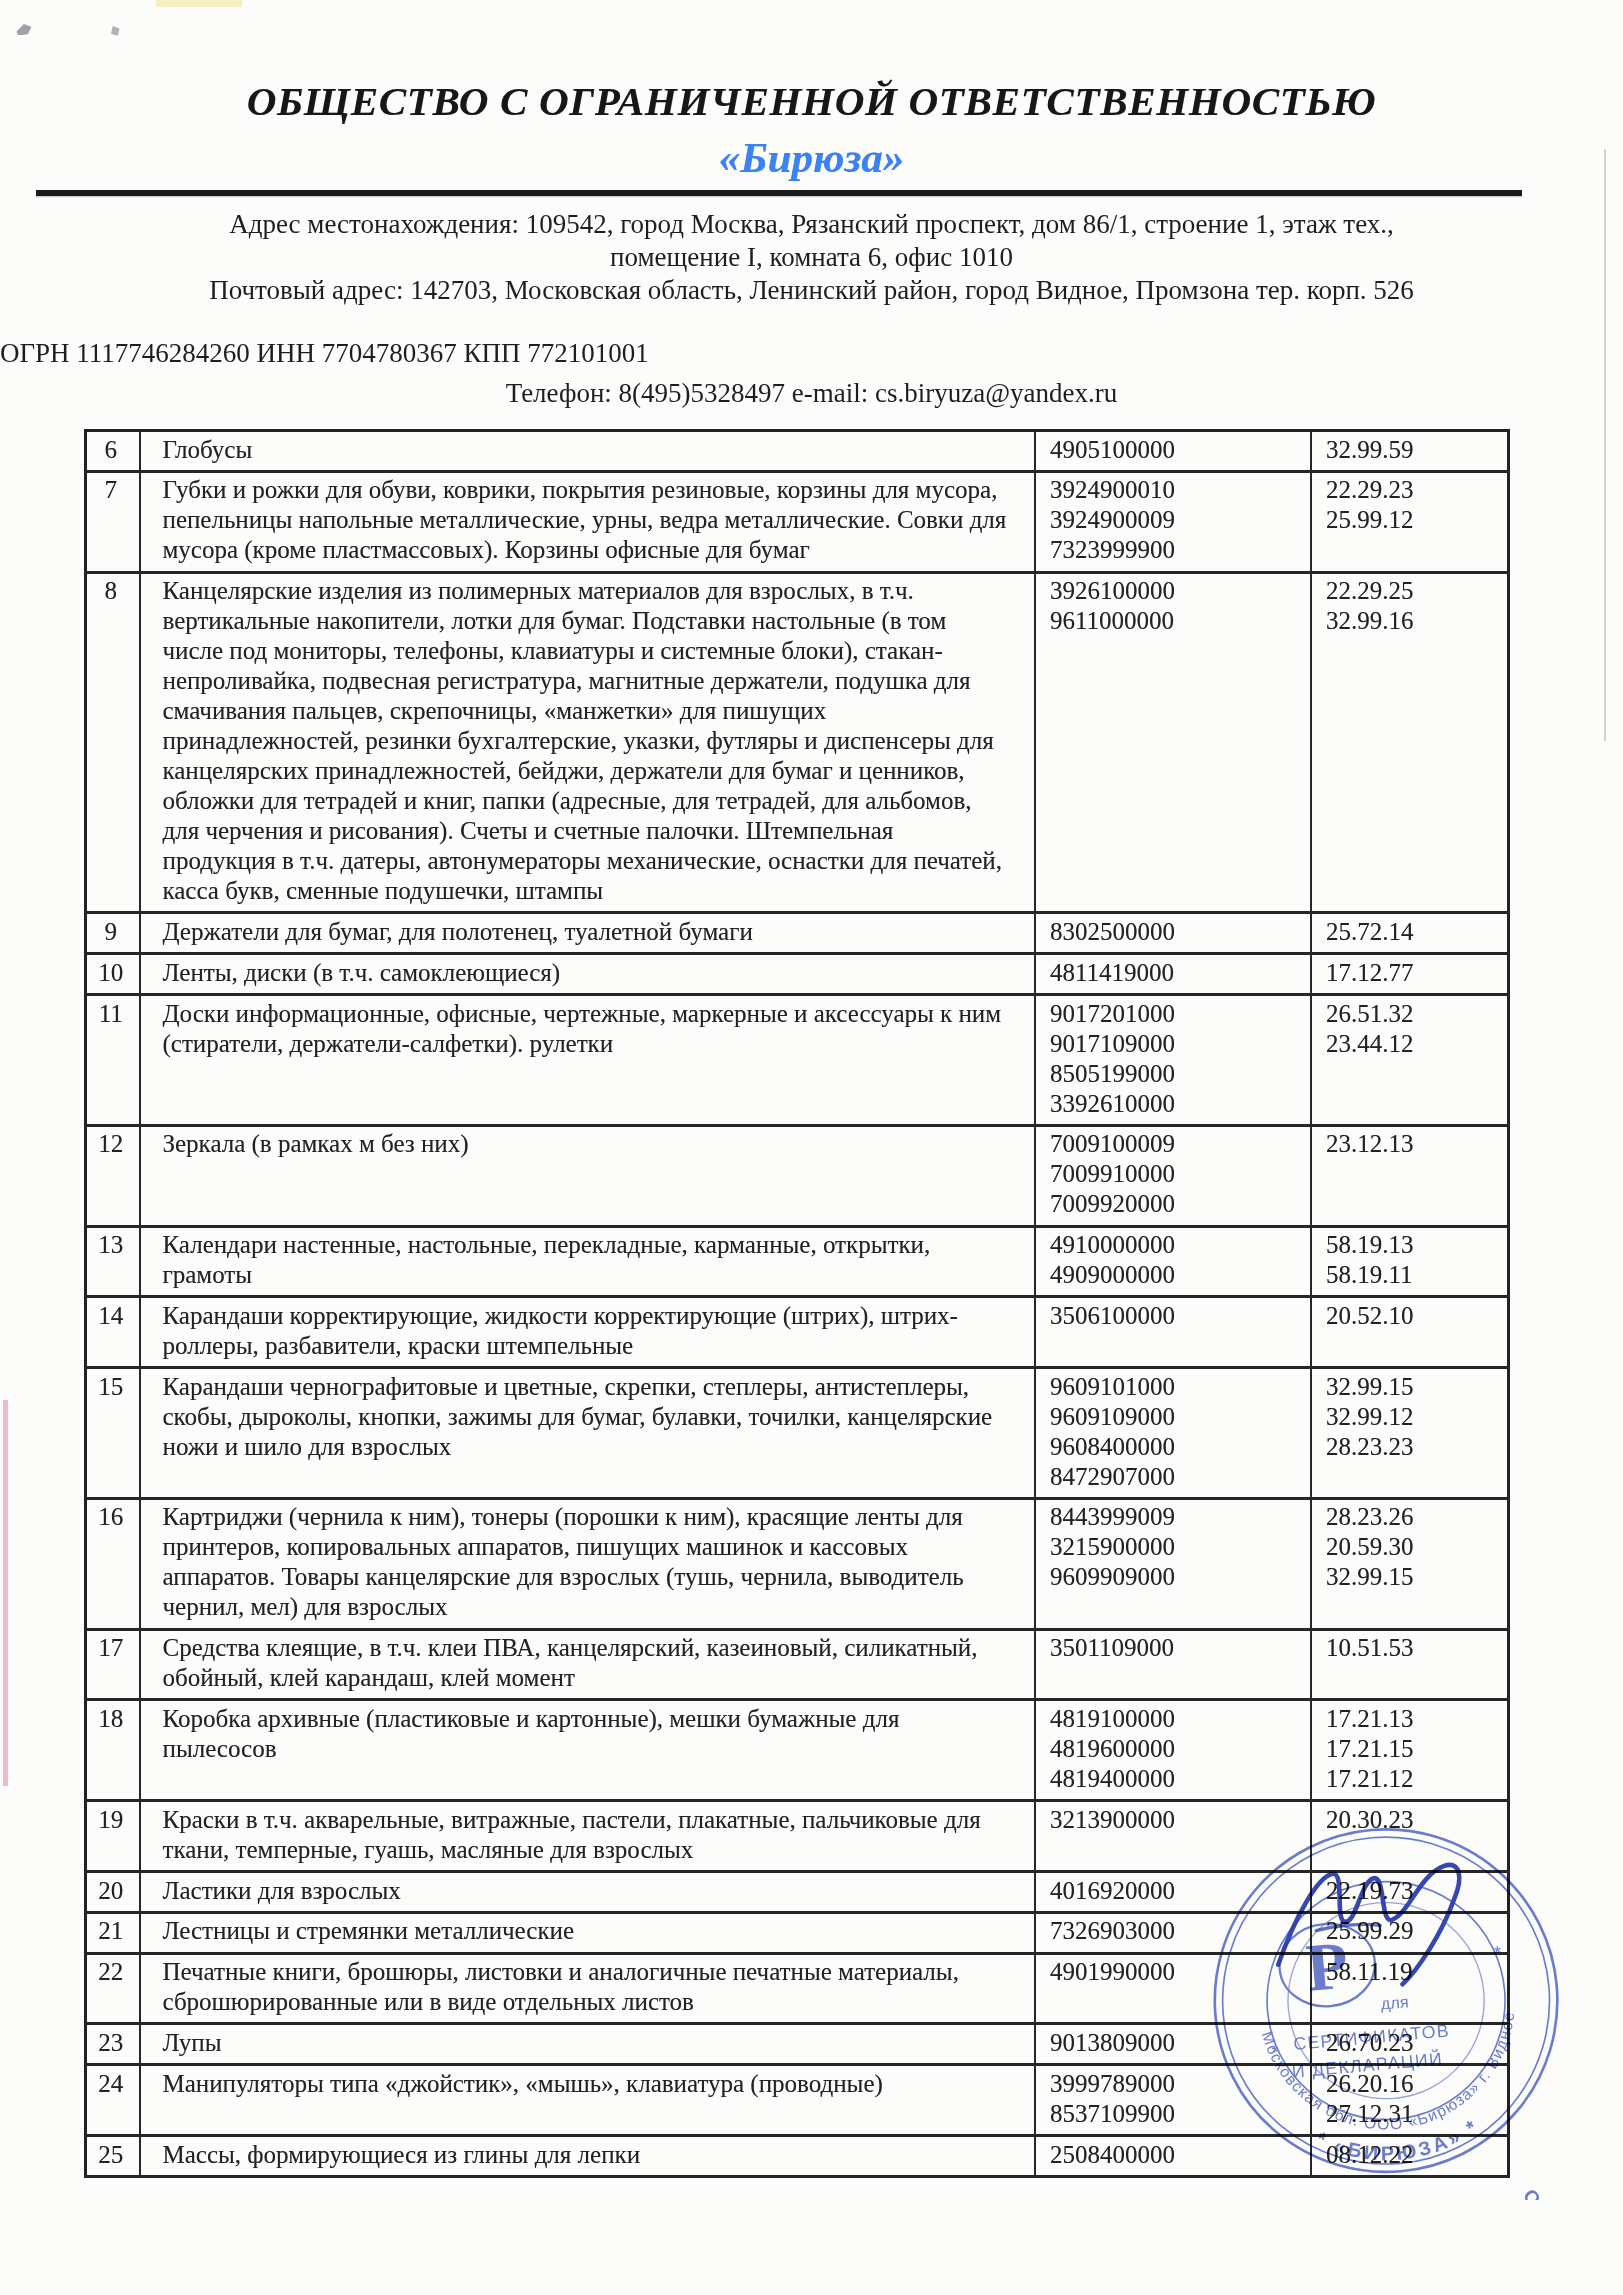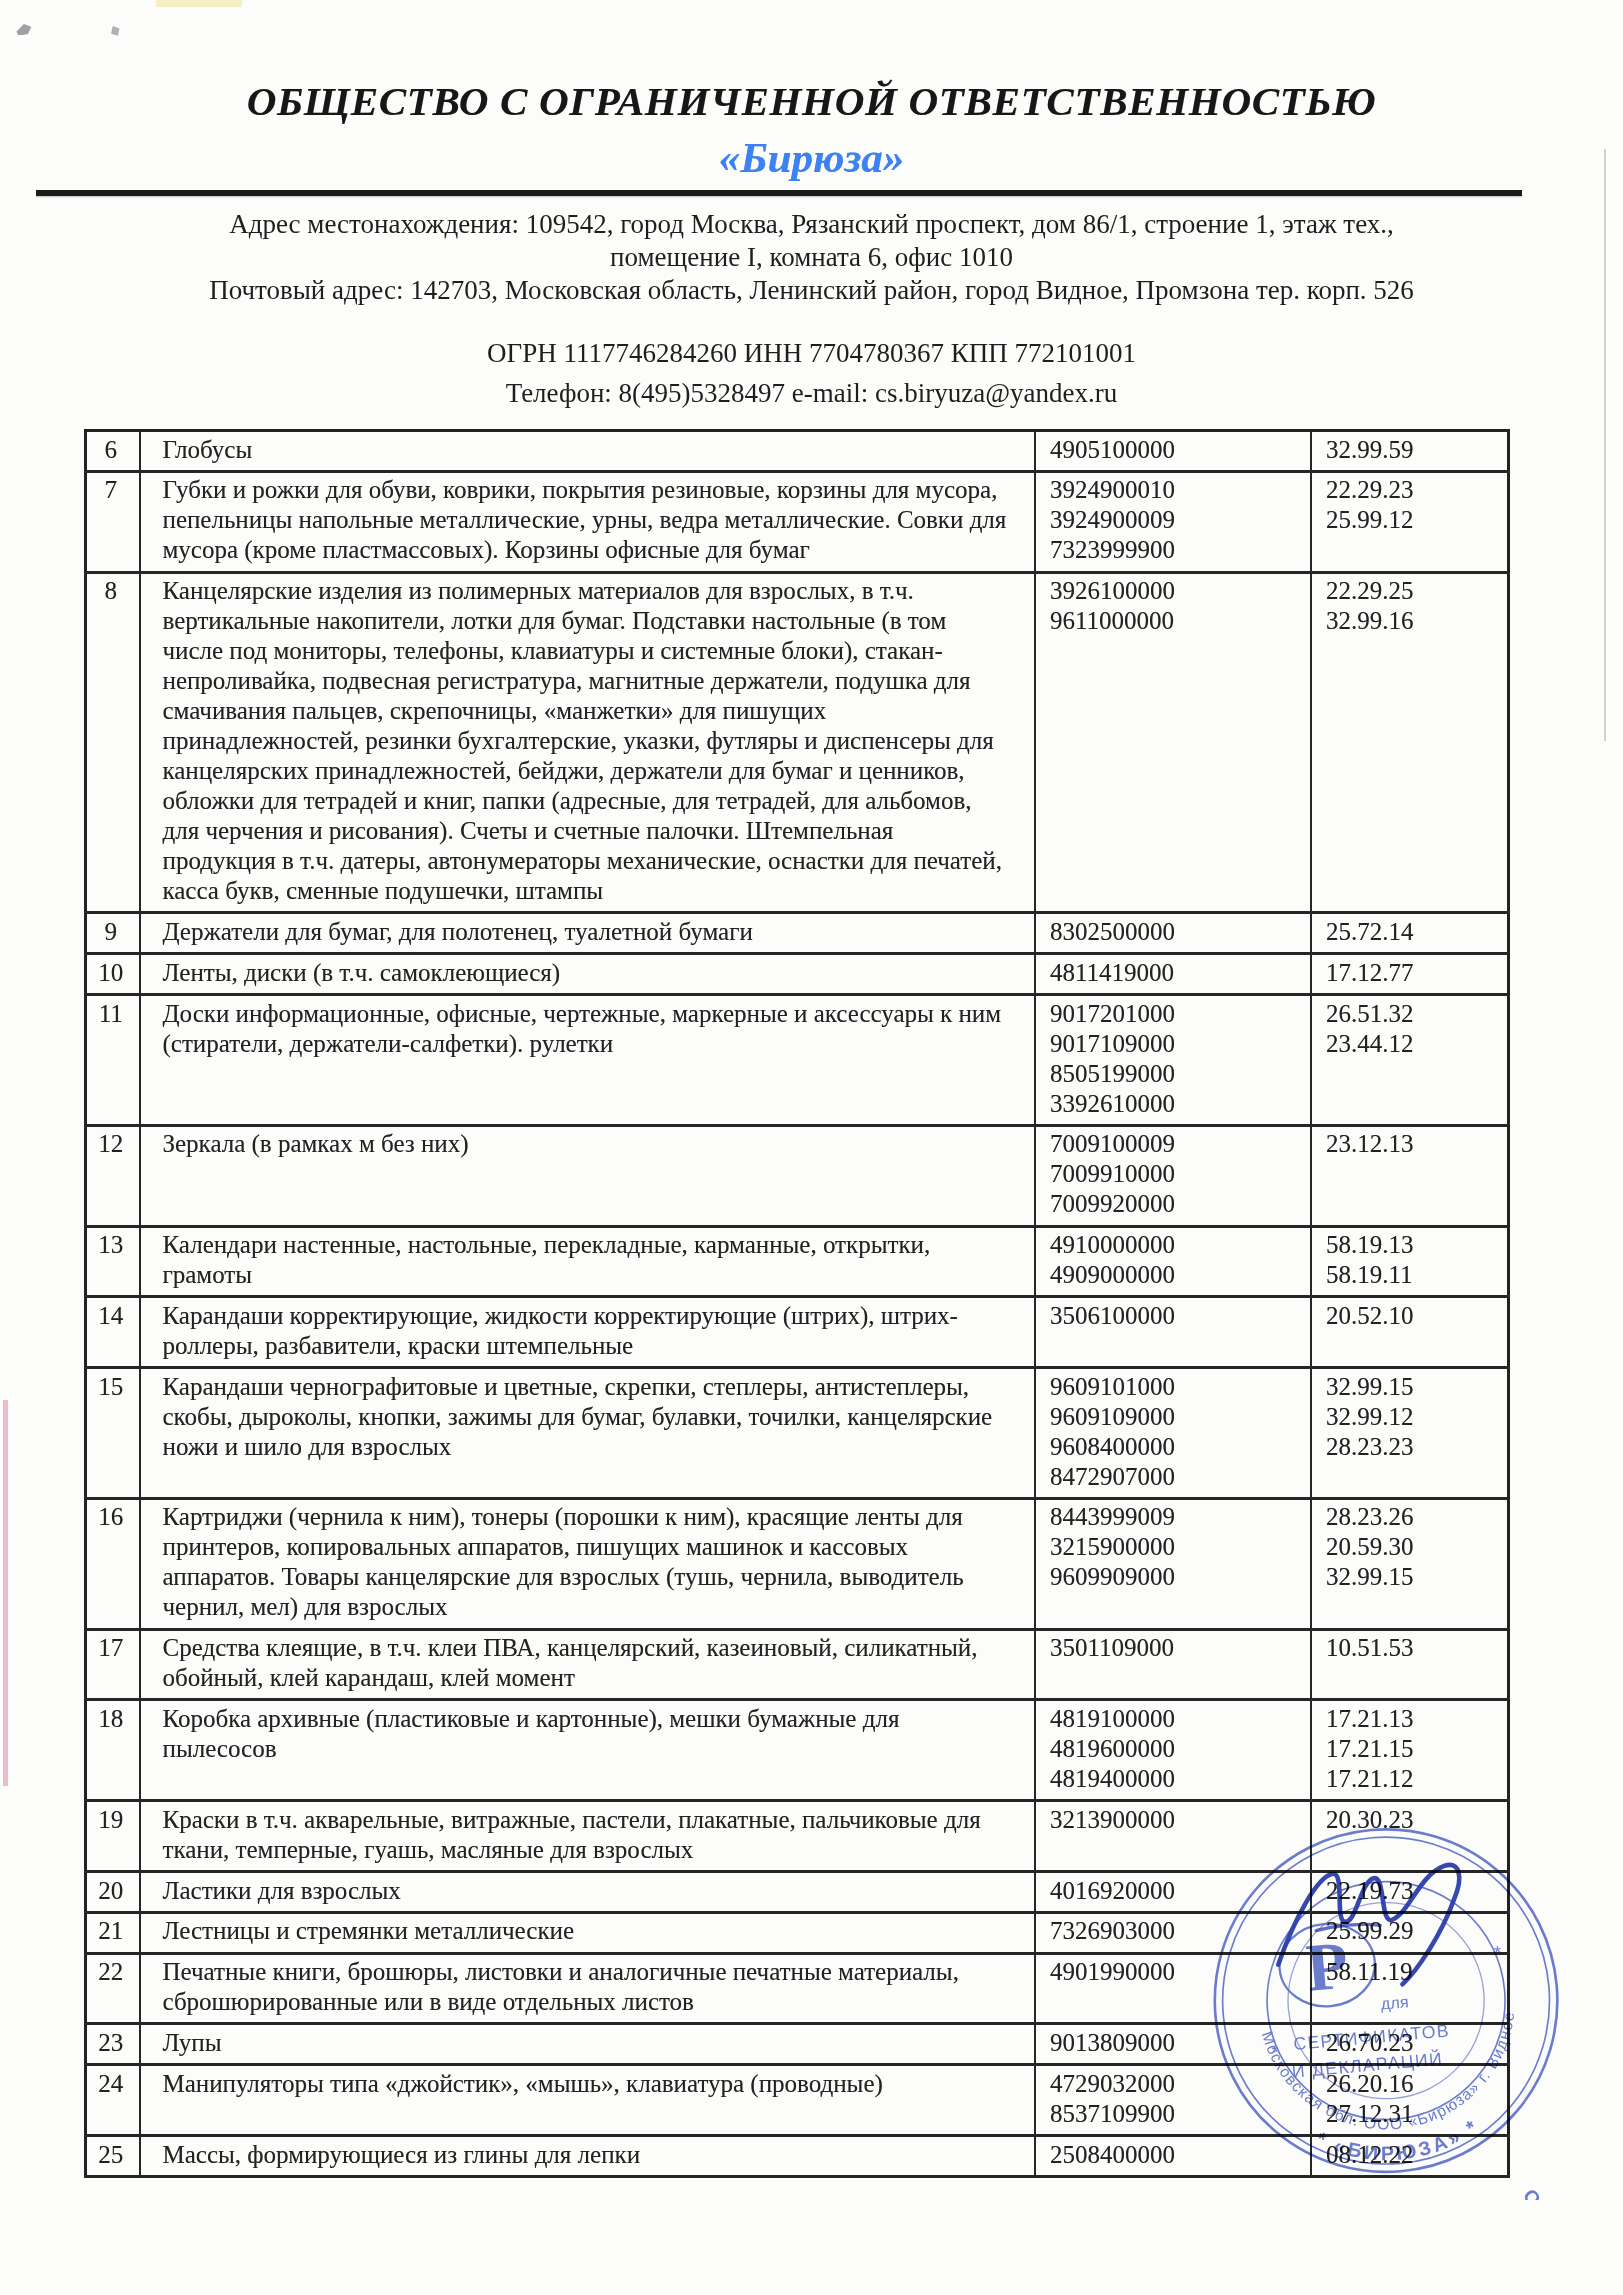--- a/index.html
+++ b/index.html
@@ -29,21 +29,21 @@
     color:#3b82f6;
     text-shadow:0.3px 0.3px 0.5px rgba(20,20,20,.35);
   }
   .head-rule{
     margin:8.5px 0 0 36px;
     width:1486px;height:5.9px;
     background:#1b1b1b;
     box-shadow:0 1.3px 0 rgba(60,60,60,.25);
   }
   .address-block{margin-top:11.8px;text-align:center;font-size:27px;line-height:33px;}
-  .reg-line{margin-top:30px;text-align:center;font-size:27px;line-height:33px;}
+  .reg-line{margin-top:30px;text-align:left;font-size:27px;line-height:33px;}
   .contact-line{margin-top:7px;text-align:center;font-size:27px;line-height:33px;}
   
   table.items{
     margin:19px 0 0 84px;
     width:1422px;
     border-collapse:collapse;
     table-layout:fixed;
     font-size:25px;line-height:30px;
     color:#222;
   }
@@ -326,21 +326,21 @@
             <div class="code-line">9013809000</div>
           </td>
           <td class="c-okpd">
             <div class="okpd-line">26.70.23</div>
           </td>
         </tr>
         <tr>
           <td class="c-num">24</td>
           <td class="c-desc">Манипуляторы типа «джойстик», «мышь», клавиатура (проводные)</td>
           <td class="c-code">
-            <div class="code-line">4729032000</div>
+            <div class="code-line">3999789000</div>
             <div class="code-line">8537109900</div>
           </td>
           <td class="c-okpd">
             <div class="okpd-line">26.20.16</div>
             <div class="okpd-line">27.12.31</div>
           </td>
         </tr>
         <tr>
           <td class="c-num">25</td>
           <td class="c-desc">Массы, формирующиеся из глины для лепки</td>

